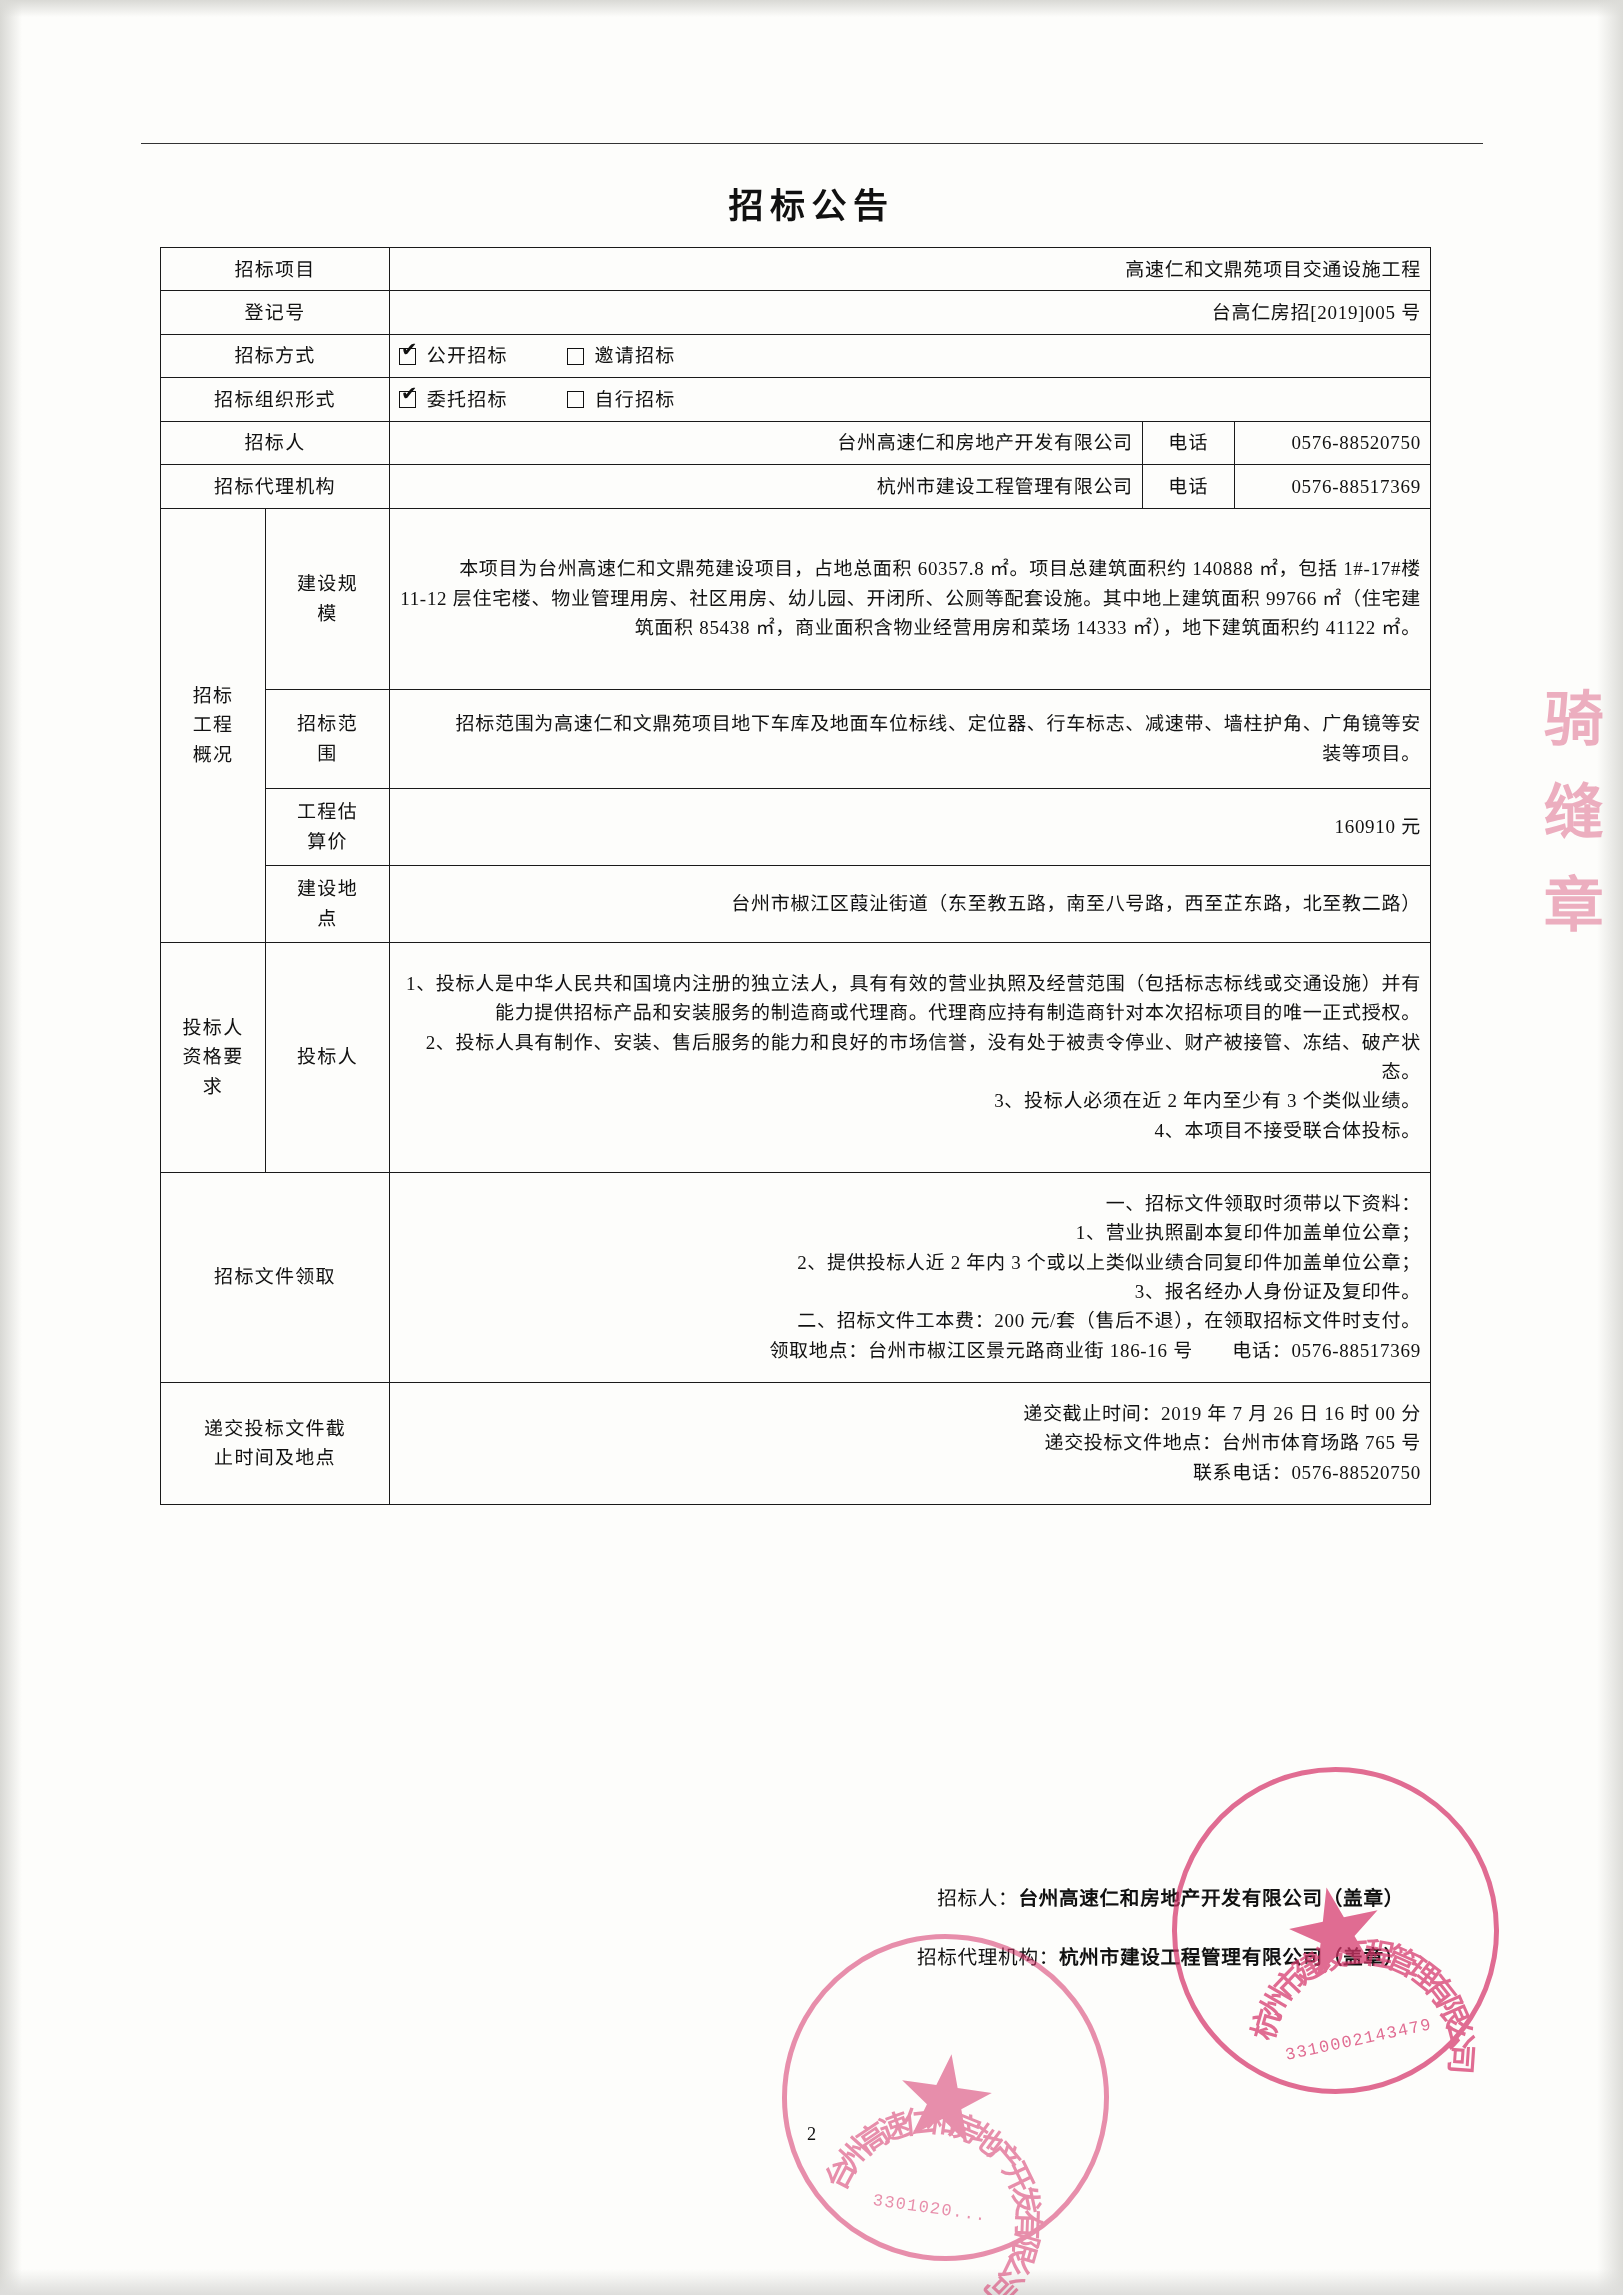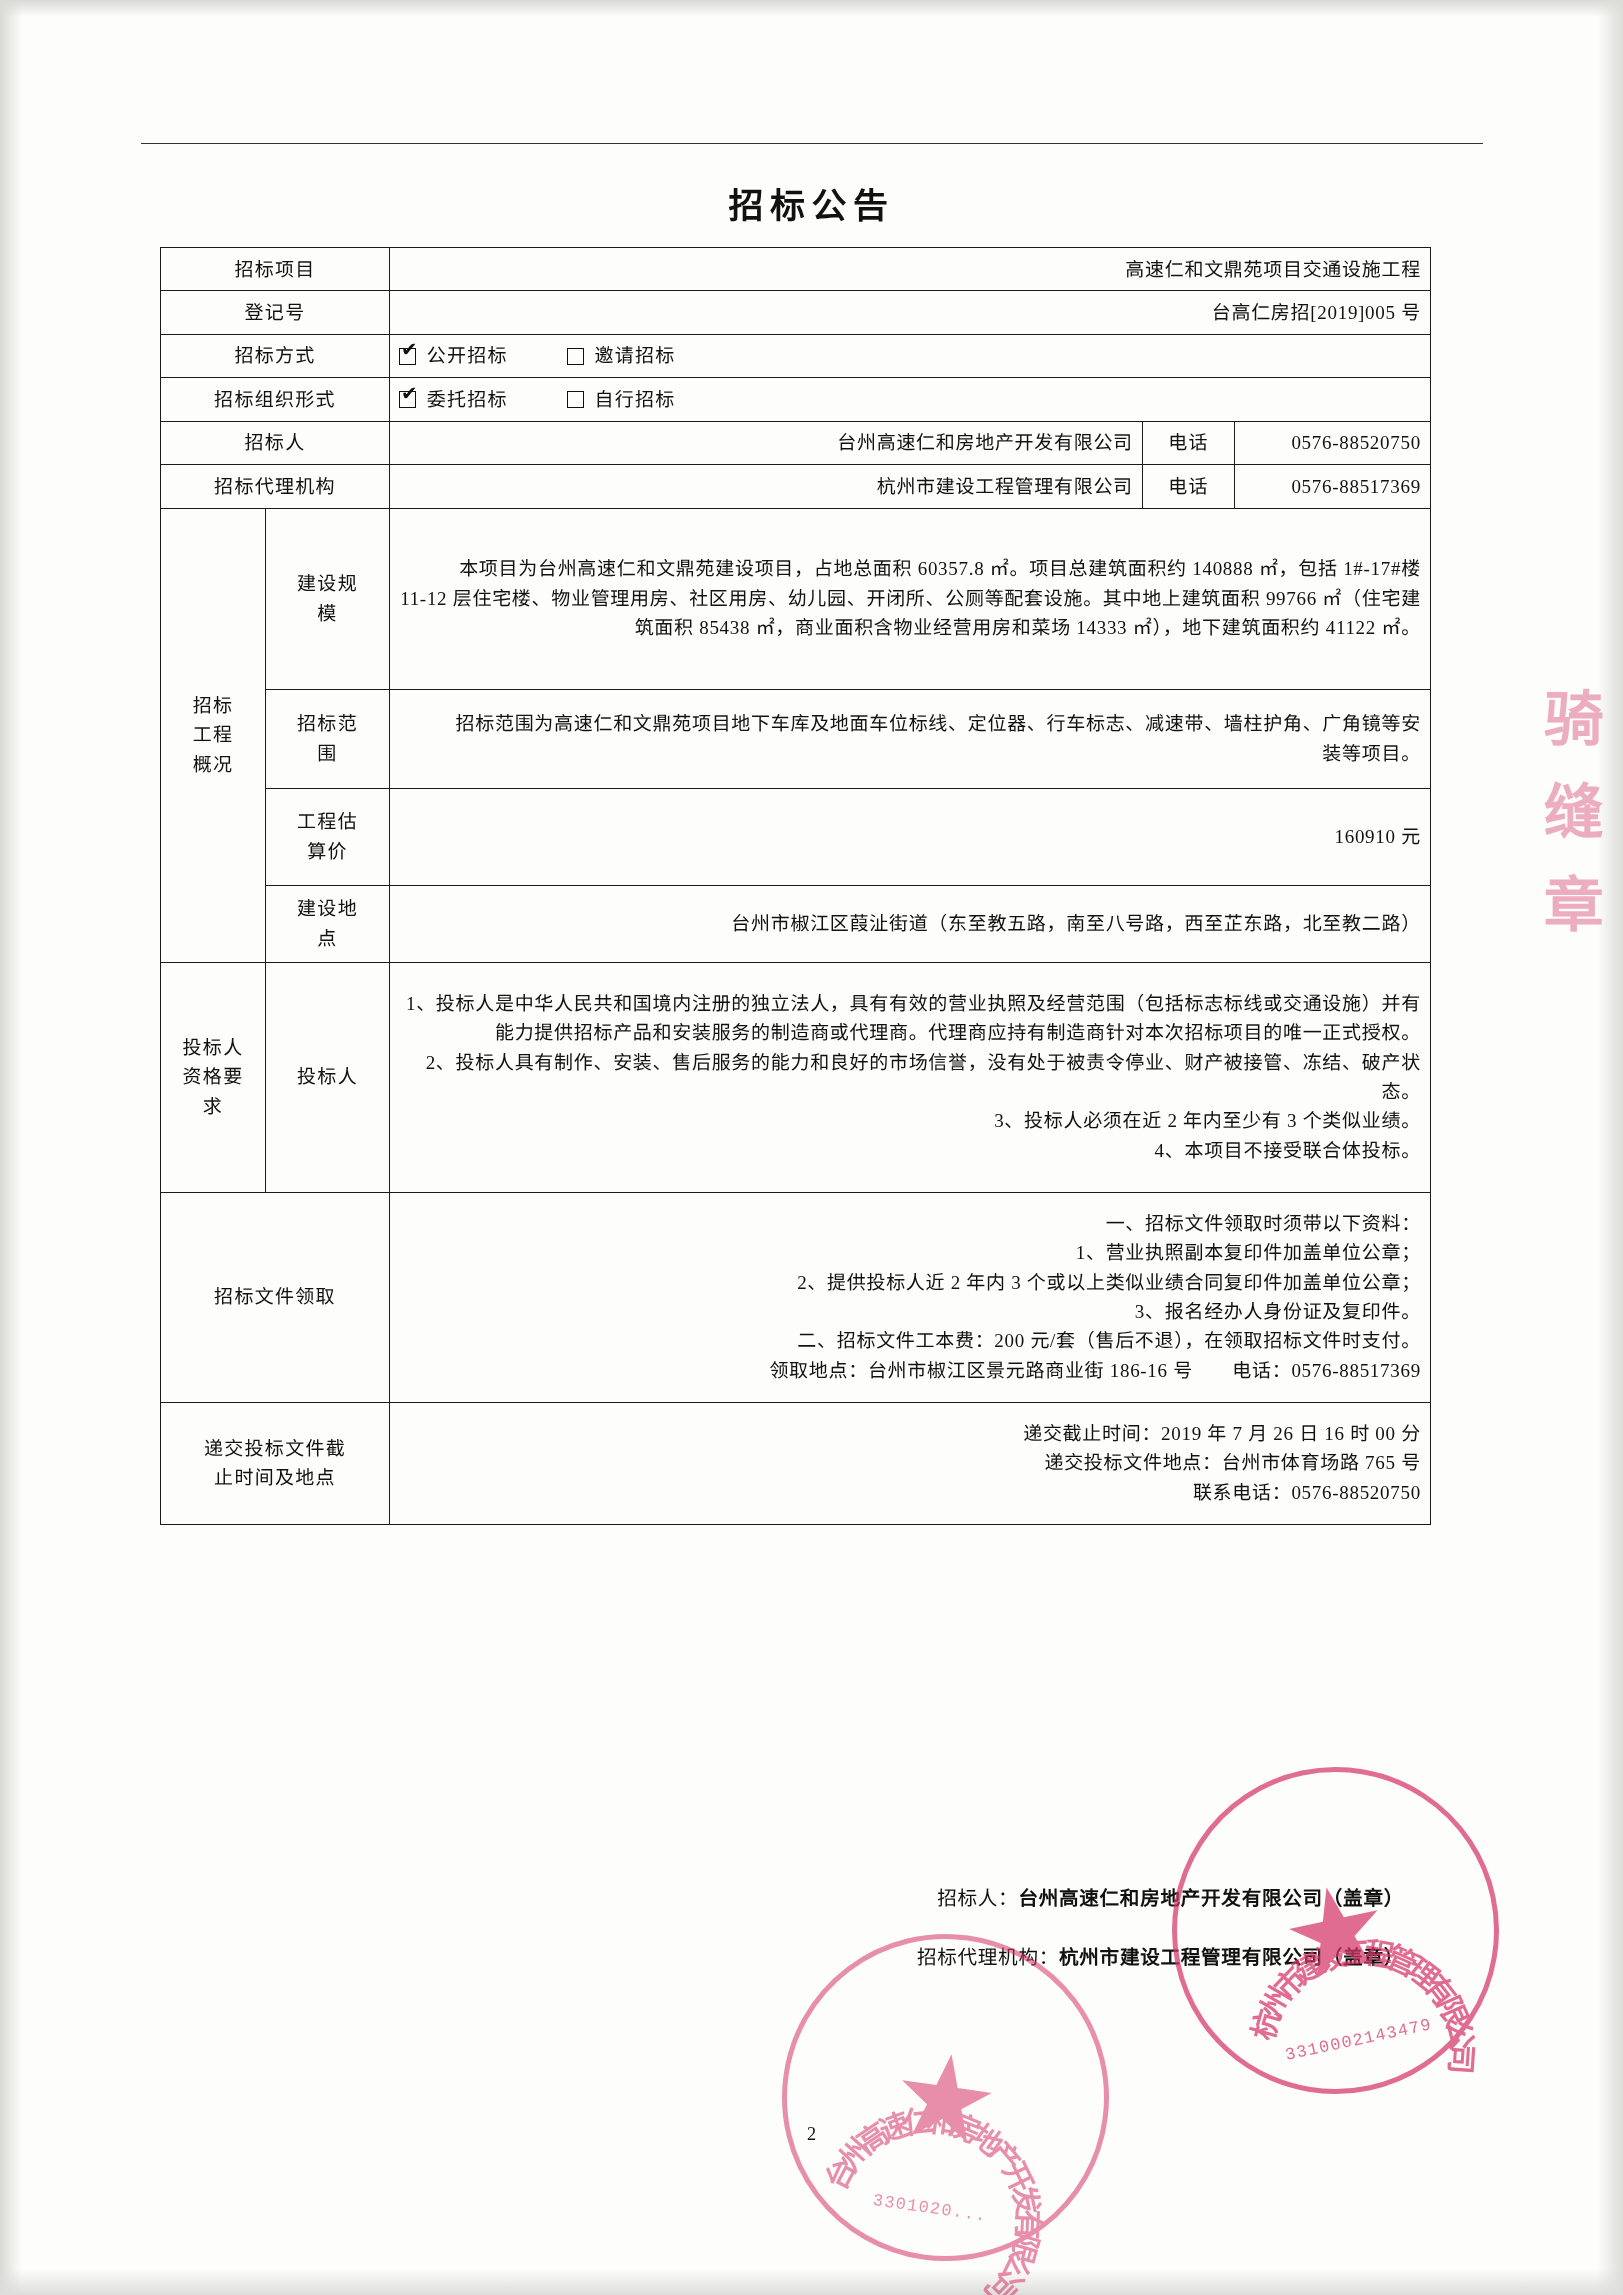--- a/index.html
+++ b/index.html
@@ -319,21 +319,21 @@
       <tr>
         <td class="lab2">
           <div style="word-break:break-all; max-width:72px; margin:0 auto;">招标范围</div>
         </td>
         <td class="val val-indent" colspan="3" style="height:85px">
           <p>招标范围为高速仁和文鼎苑项目地下车库及地面车位标线、定位器、行车标志、减速带、墙柱护角、广角镜等安装等项目。</p>
         </td>
       </tr>
       <tr>
         <td class="lab2">
-          <div style="word-break:break-all; max-width:72px; margin:12px auto;">工程估算价</div>
+          <div style="word-break:break-all; max-width:72px; margin:2px auto;">工程估算价</div>
         </td>
         <td class="val" colspan="3" style="height:60px">160910 元</td>
       </tr>
       <tr>
         <td class="lab2">
           <div style="word-break:break-all; max-width:72px; margin:0 auto;">建设地点</div>
         </td>
         <td class="val" colspan="3" style="height:63px">台州市椒江区葭沚街道（东至教五路，南至八号路，西至芷东路，北至教二路）</td>
       </tr>
       <tr>

